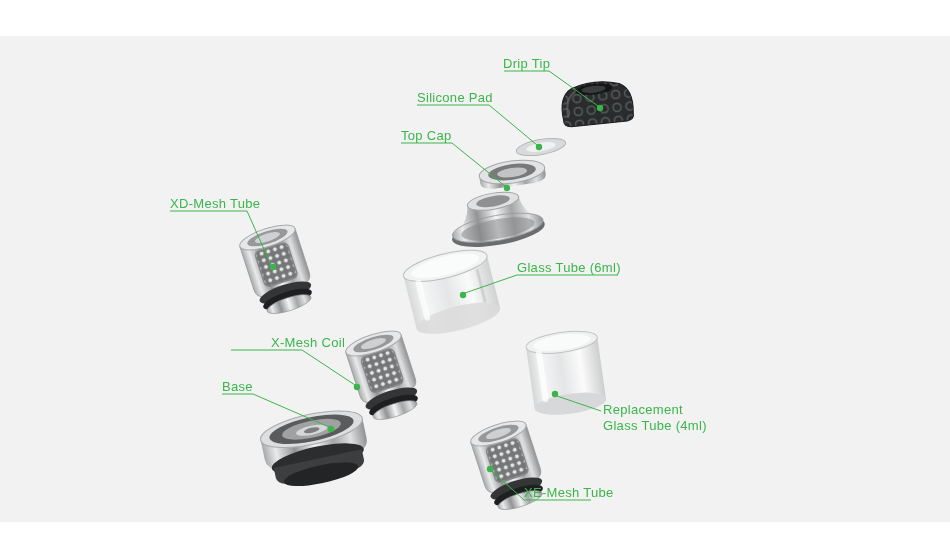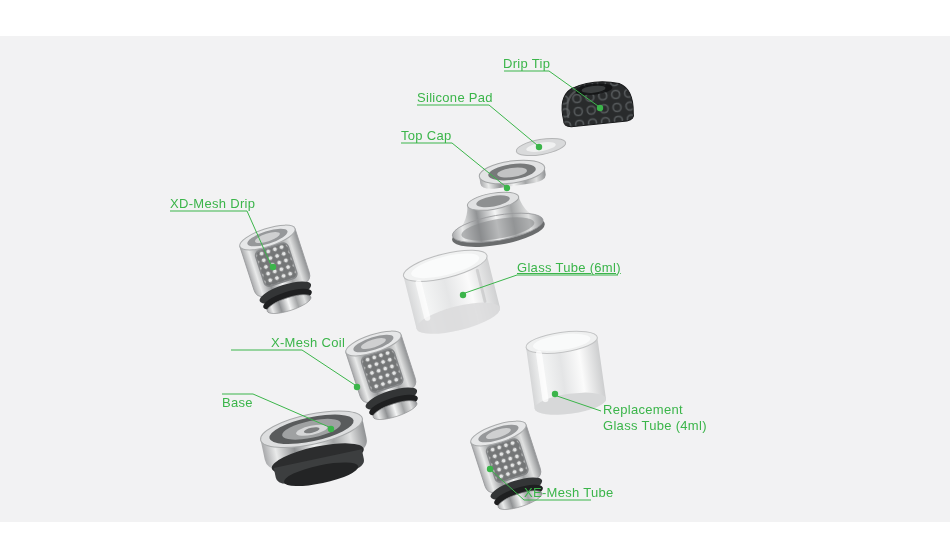--- a/index.html
+++ b/index.html
@@ -154,20 +154,20 @@
       <circle class="dot" cx="555" cy="394" r="3.2"></circle>
 
       <polyline class="leader" points="591,500 524,500 492,471"></polyline>
       <circle class="dot" cx="490" cy="469" r="3.2"></circle>
     </g>
   </svg>
 
   <div class="label" style="left:503px; top:56px;">Drip Tip</div>
   <div class="label" style="left:417px; top:90px;text-align:right;">Silicone Pad</div>
   <div class="label" style="left:401px; top:128px;">Top Cap</div>
-  <div class="label" style="left:170px; top:196px;">XD-Mesh Drip</div>
-  <div class="label" style="left:517px; top:260px;text-decoration:underline;">Glass Tube (6ml)</div>
+  <div class="label" style="left:170px; top:196px;">XD-Mesh Tube</div>
+  <div class="label" style="left:517px; top:260px;">Glass Tube (6ml)</div>
   <div class="label" style="left:231px; top:335px;margin-left:40px;">X-Mesh Coil</div>
-  <div class="label" style="left:222px; top:379px;margin-top:16px;">Base</div>
+  <div class="label" style="left:222px; top:379px;">Base</div>
   <div class="label" style="left:603px; top:402px;">Replacement</div>
   <div class="label" style="left:603px; top:418px;">Glass Tube (4ml)</div>
   <div class="label" style="left:524px; top:485px;">XE-Mesh Tube</div>
 </div>
 
 </body></html>

